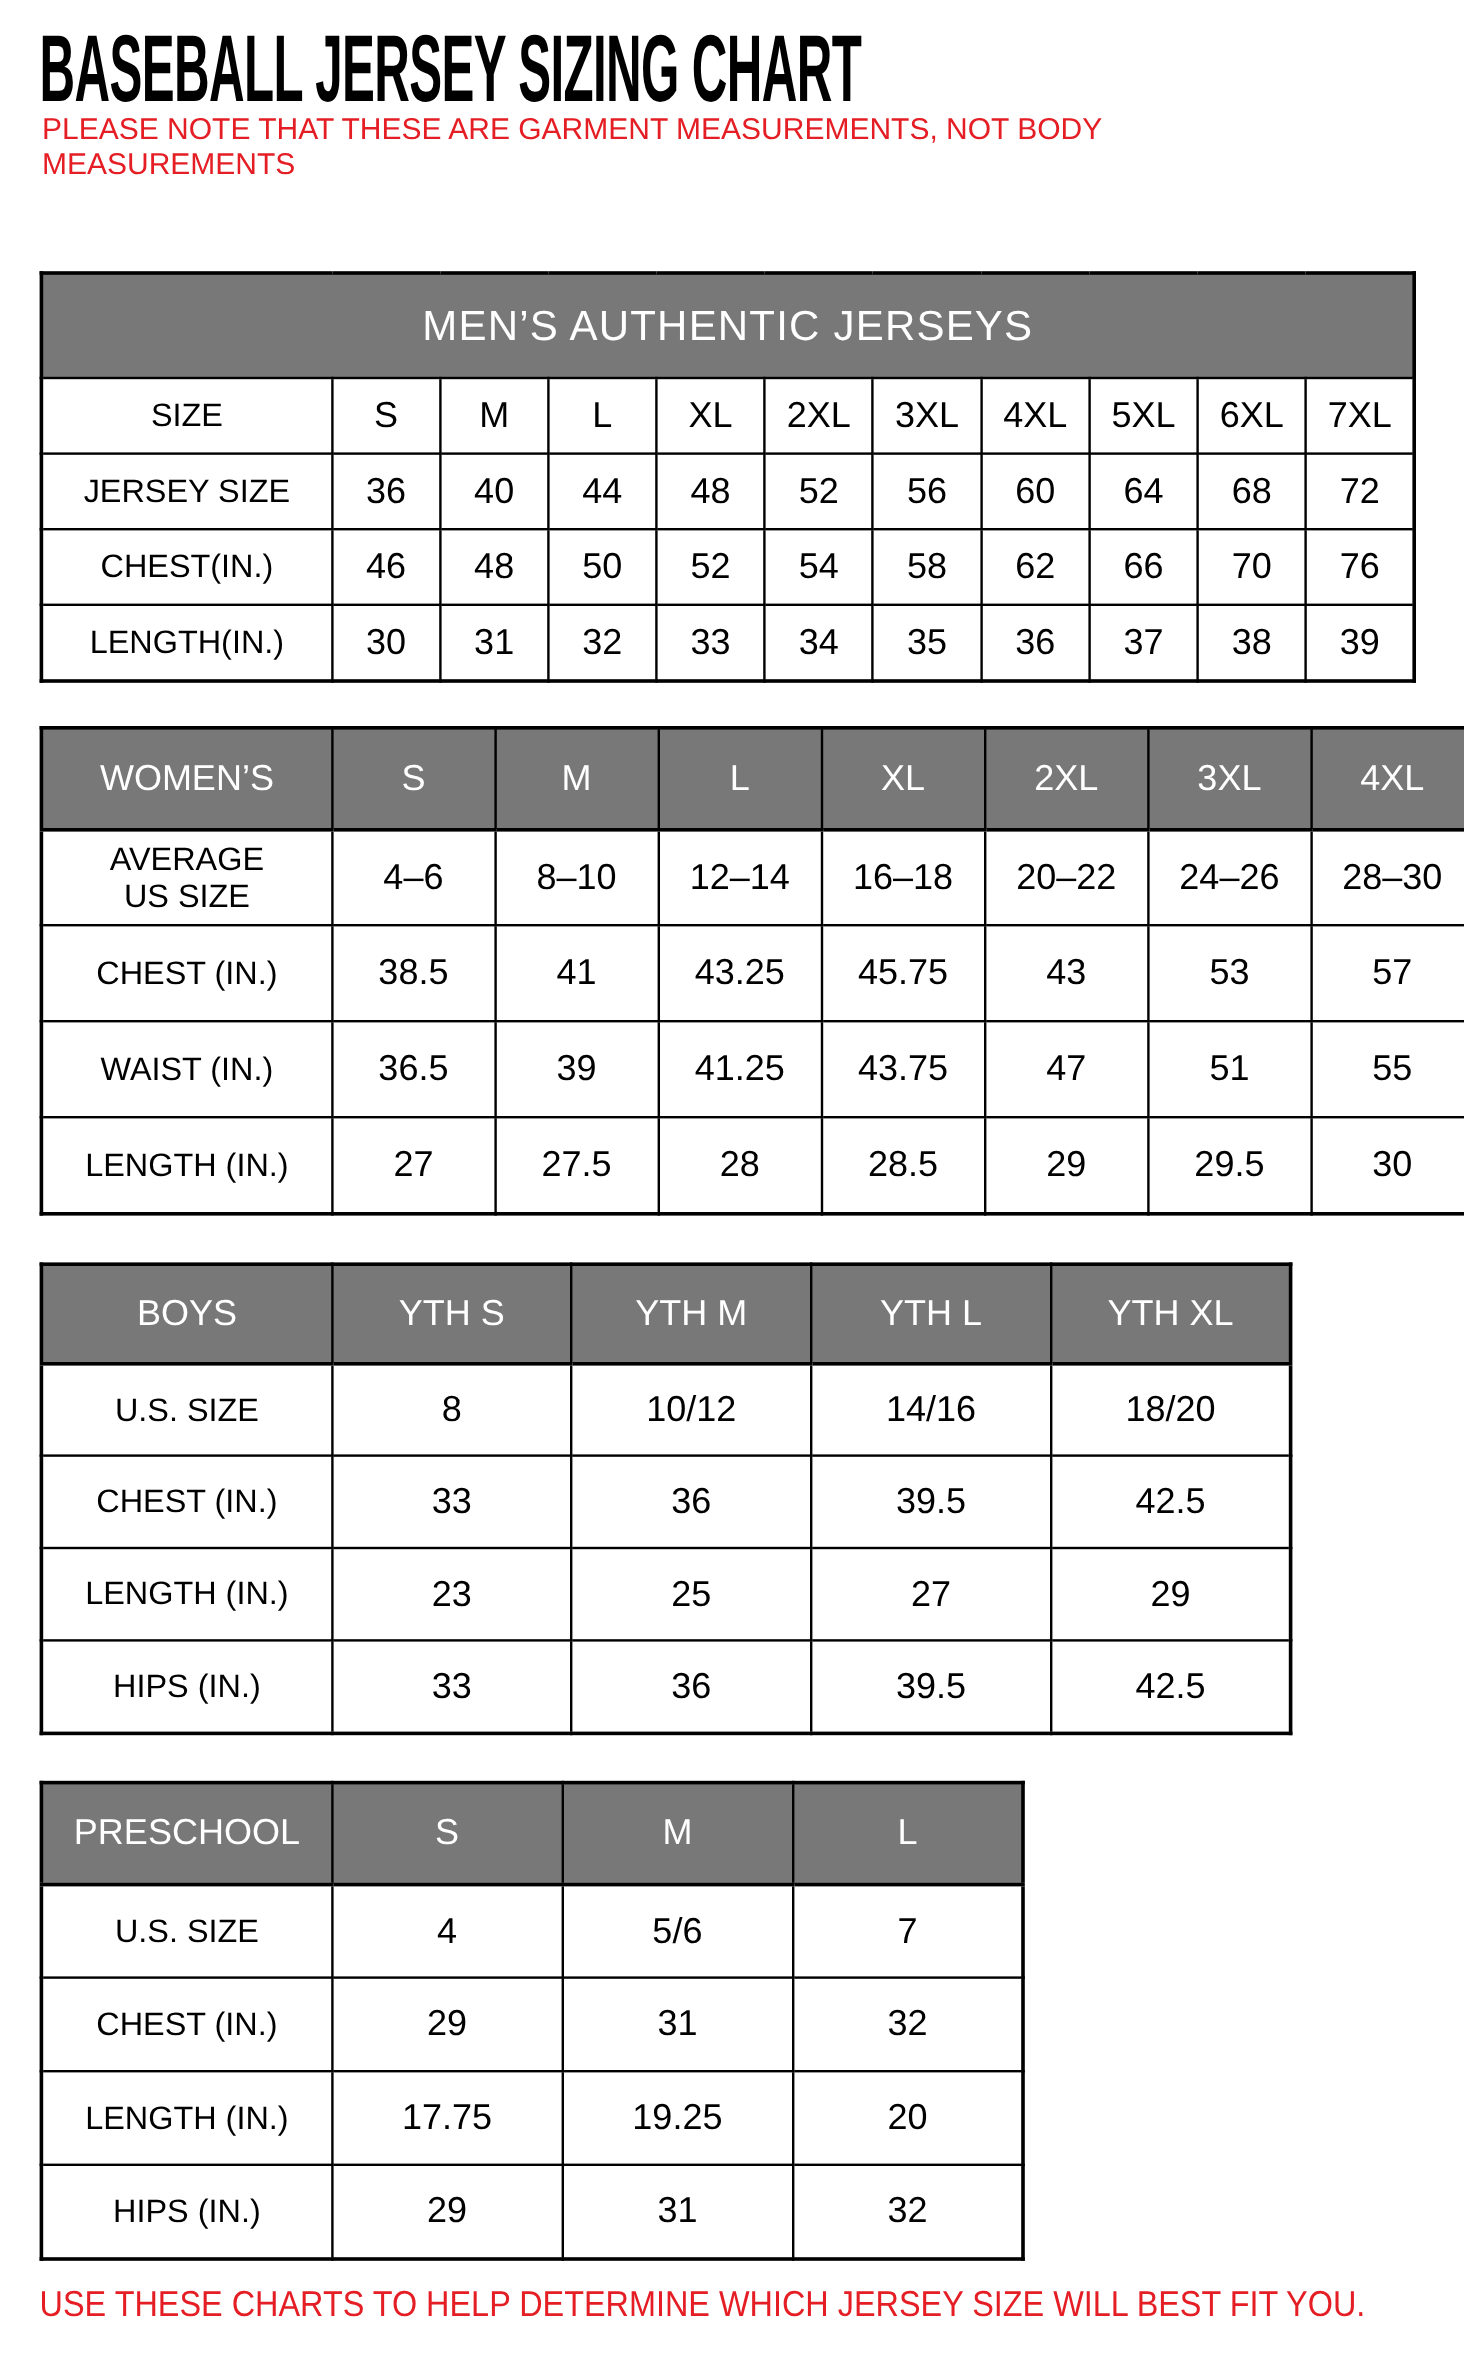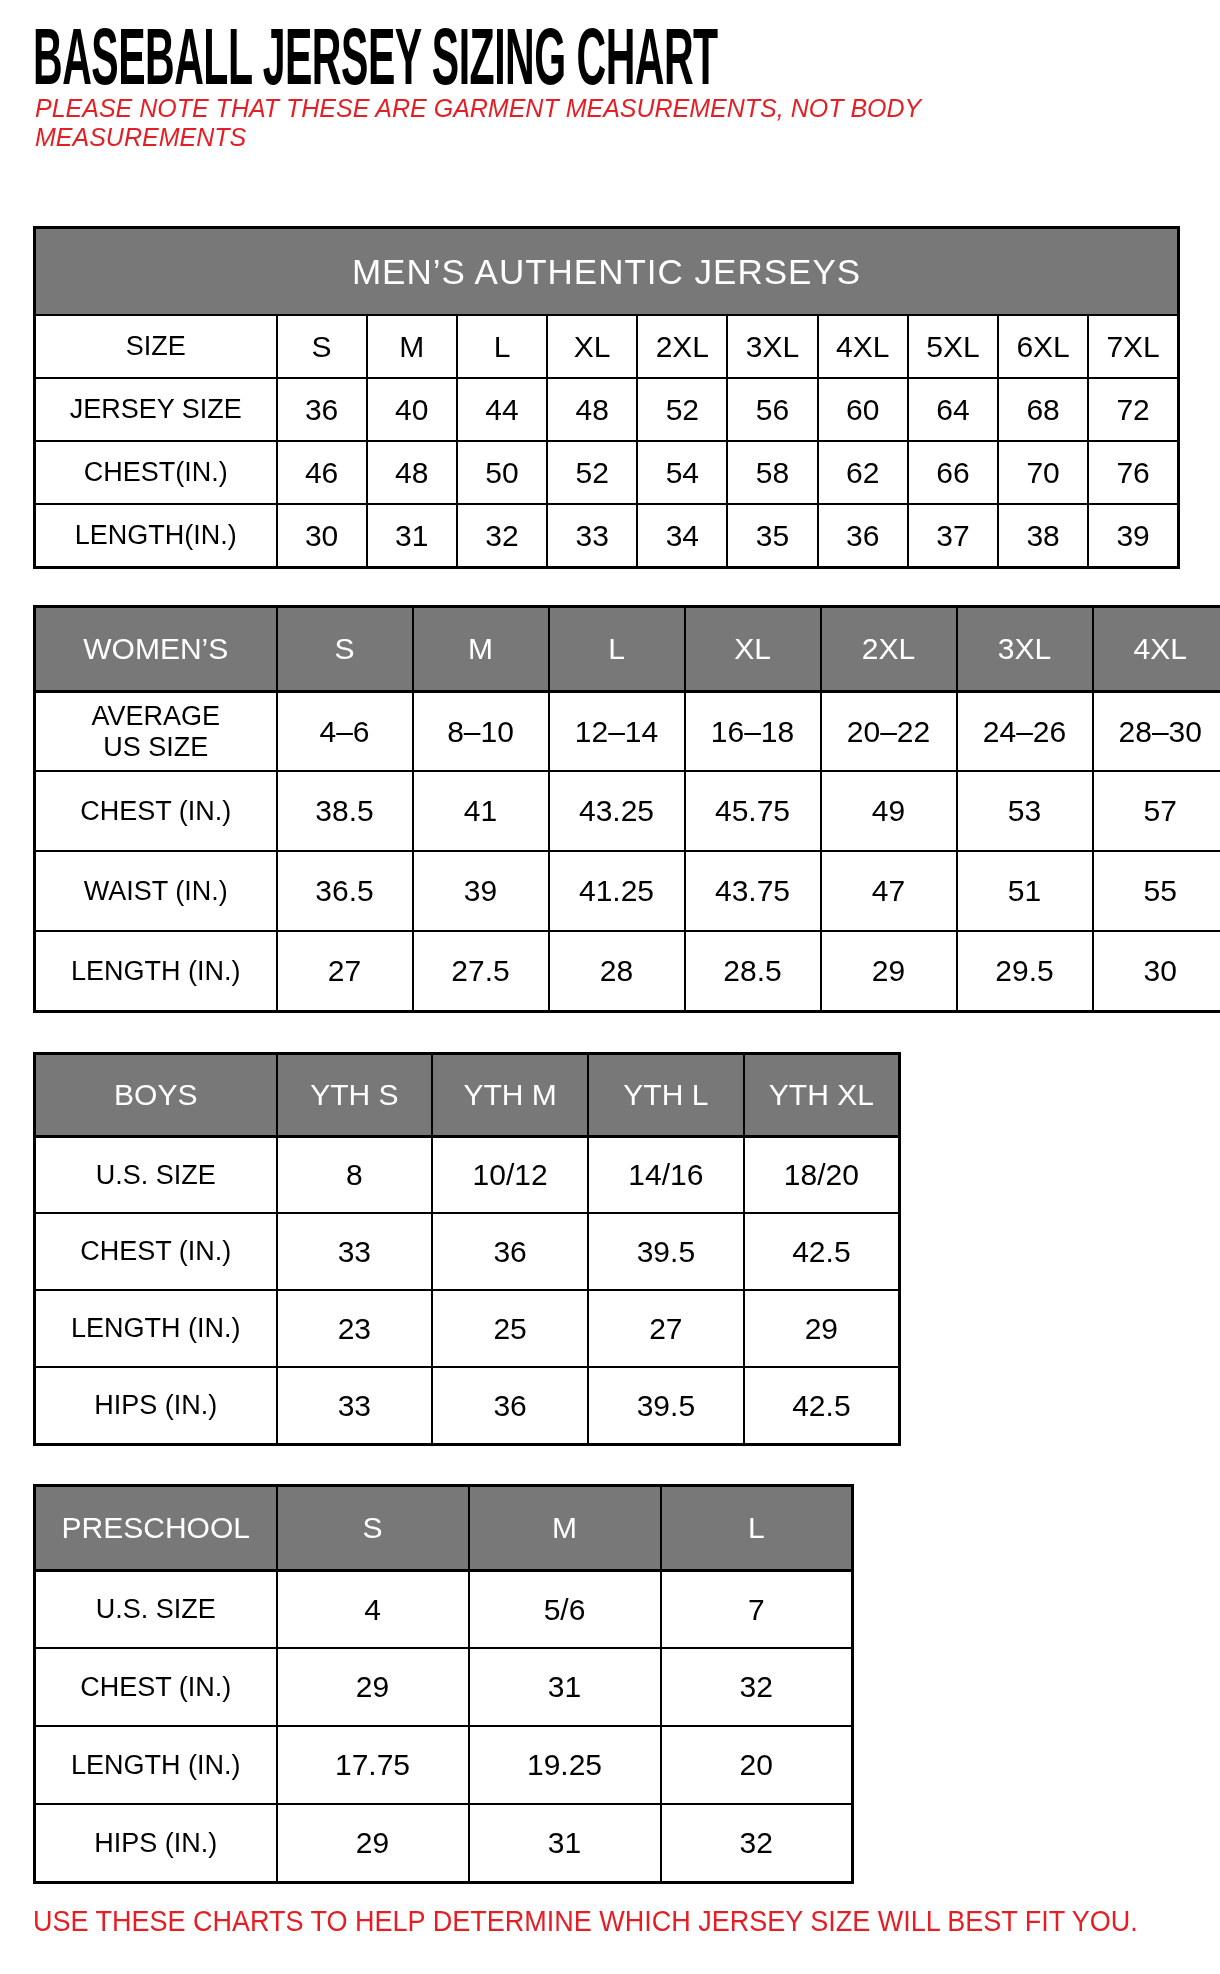--- a/index.html
+++ b/index.html
@@ -31,21 +31,20 @@
     transform-origin:left top;
   }
 
   .note{
     margin:4px 0 0 2px;
     font-size:25px;
     line-height:1.14;
     color:var(--red);
     font-weight:normal;
     letter-spacing:0;
-    font-style:italic;
   }
 
   table.size-table{
     border-collapse:collapse;
     table-layout:fixed;
     border:3px solid var(--border);
   }
   .size-table th,.size-table td{
     border:2px solid var(--border);
     text-align:center;
@@ -71,21 +70,21 @@
   }
   .label-cell{
     font-size:27px;
     white-space:pre-line;
     line-height:1.15;
   }
   .value-cell{font-size:30px;}
 
   table.mens{width:1147px;margin-top:75px;}
   table.womens{width:1197px;margin-top:36px;}
-  table.boys{width:868px;margin-top:39px;}
+  table.boys{width:1044px;margin-top:39px;}
   table.preschool{width:821px;margin-top:38px;}
 
   .mens tbody tr{height:63px;}
   .womens tbody tr{height:80px;}
   .boys tbody tr{height:77px;}
   .preschool tbody tr{height:78px;}
   .womens thead th.gray{height:82px;}
   .boys thead th.gray{height:80px;}
   .preschool thead th.gray{height:82px;}
 
@@ -218,21 +217,21 @@
           <td class="value-cell">20–22</td>
           <td class="value-cell">24–26</td>
           <td class="value-cell">28–30</td>
         </tr>
         <tr>
           <th class="label-cell">CHEST (IN.)</th>
           <td class="value-cell">38.5</td>
           <td class="value-cell">41</td>
           <td class="value-cell">43.25</td>
           <td class="value-cell">45.75</td>
-          <td class="value-cell">49</td>
+          <td class="value-cell">43</td>
           <td class="value-cell">53</td>
           <td class="value-cell">57</td>
         </tr>
         <tr>
           <th class="label-cell">WAIST (IN.)</th>
           <td class="value-cell">36.5</td>
           <td class="value-cell">39</td>
           <td class="value-cell">41.25</td>
           <td class="value-cell">43.75</td>
           <td class="value-cell">47</td>

